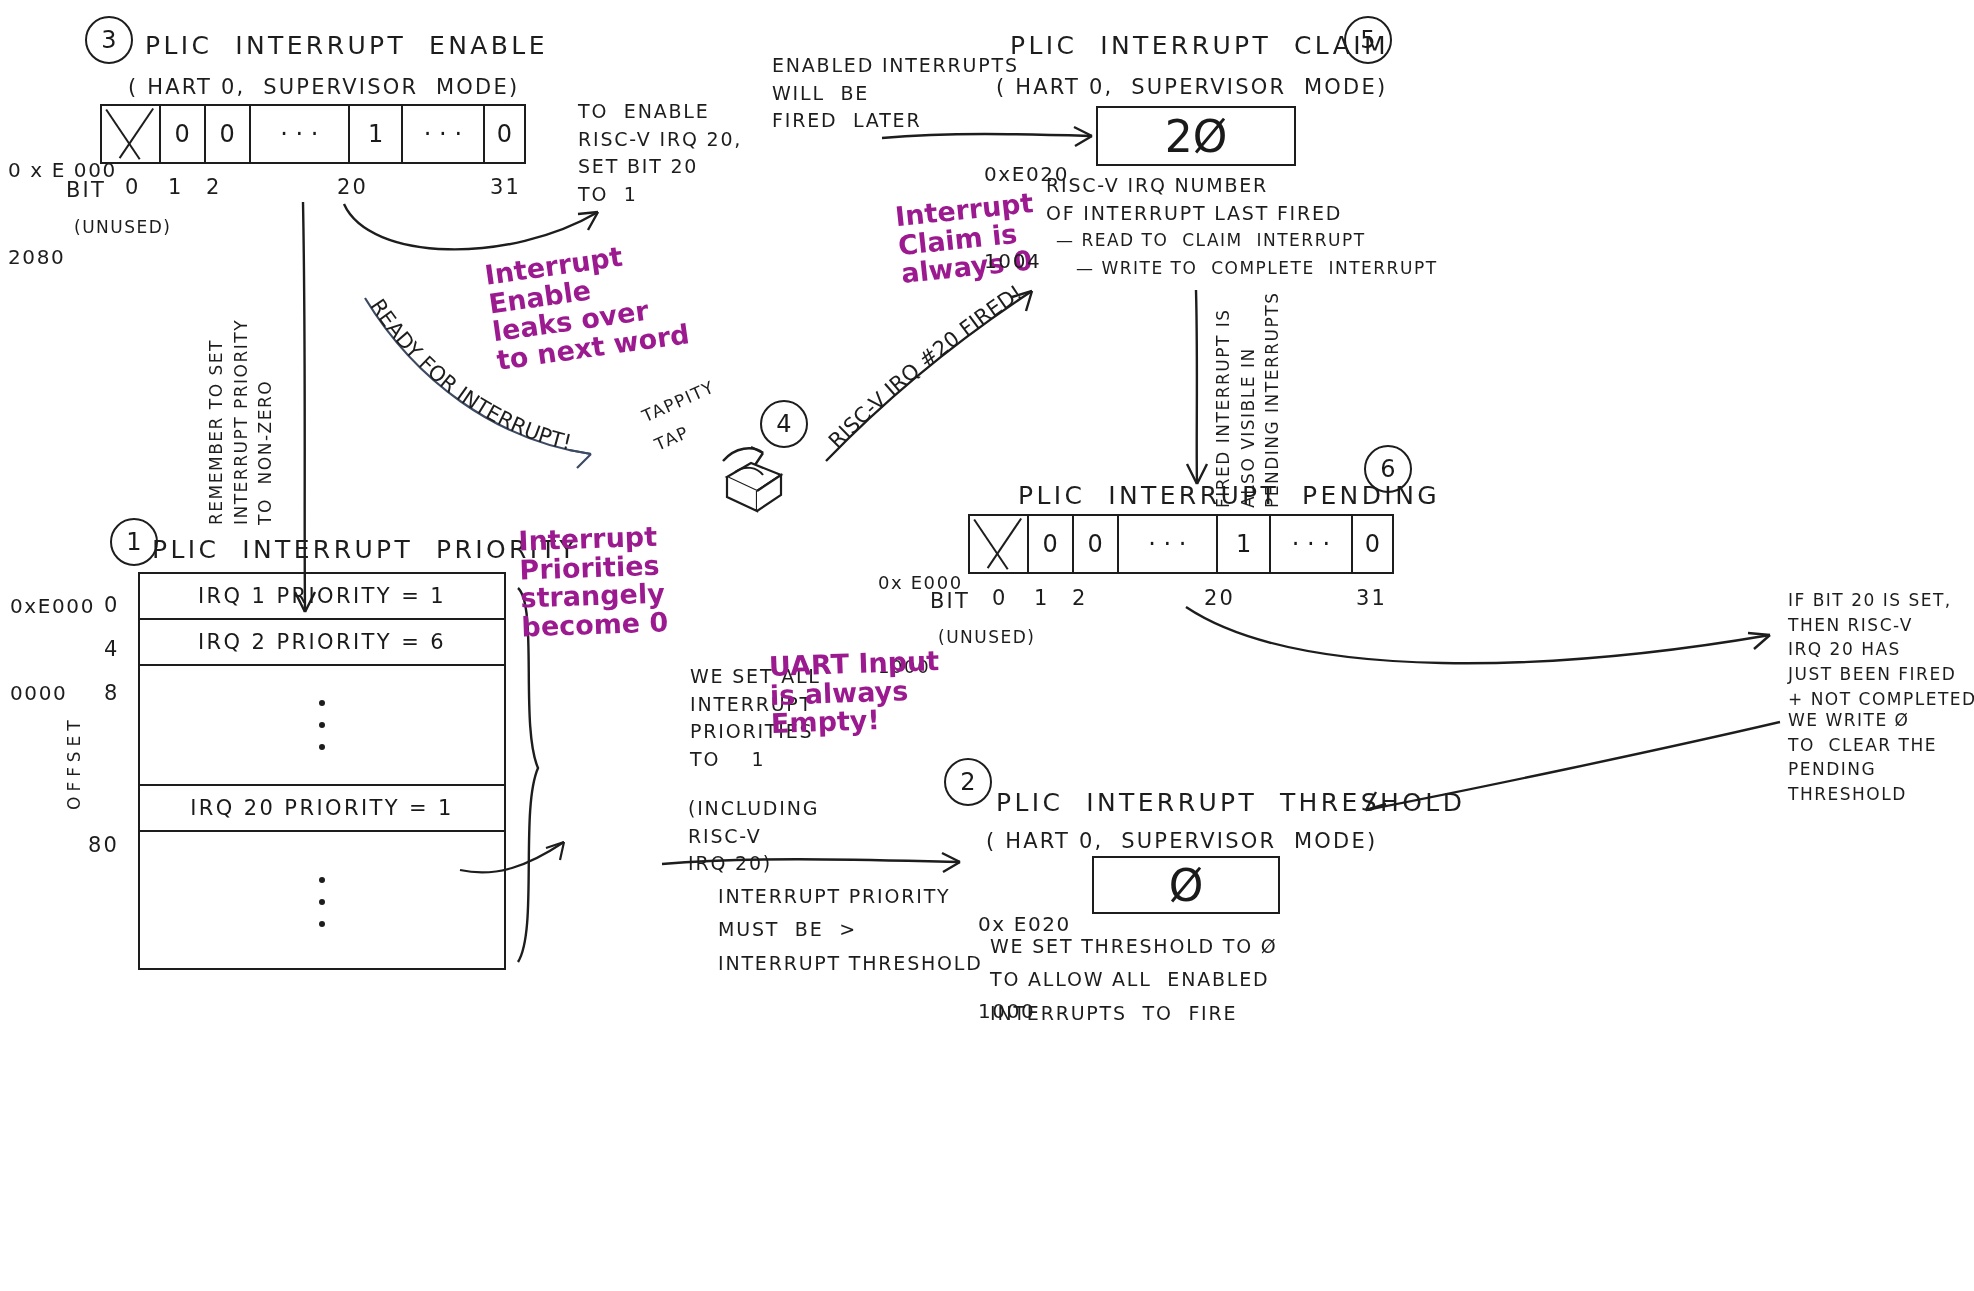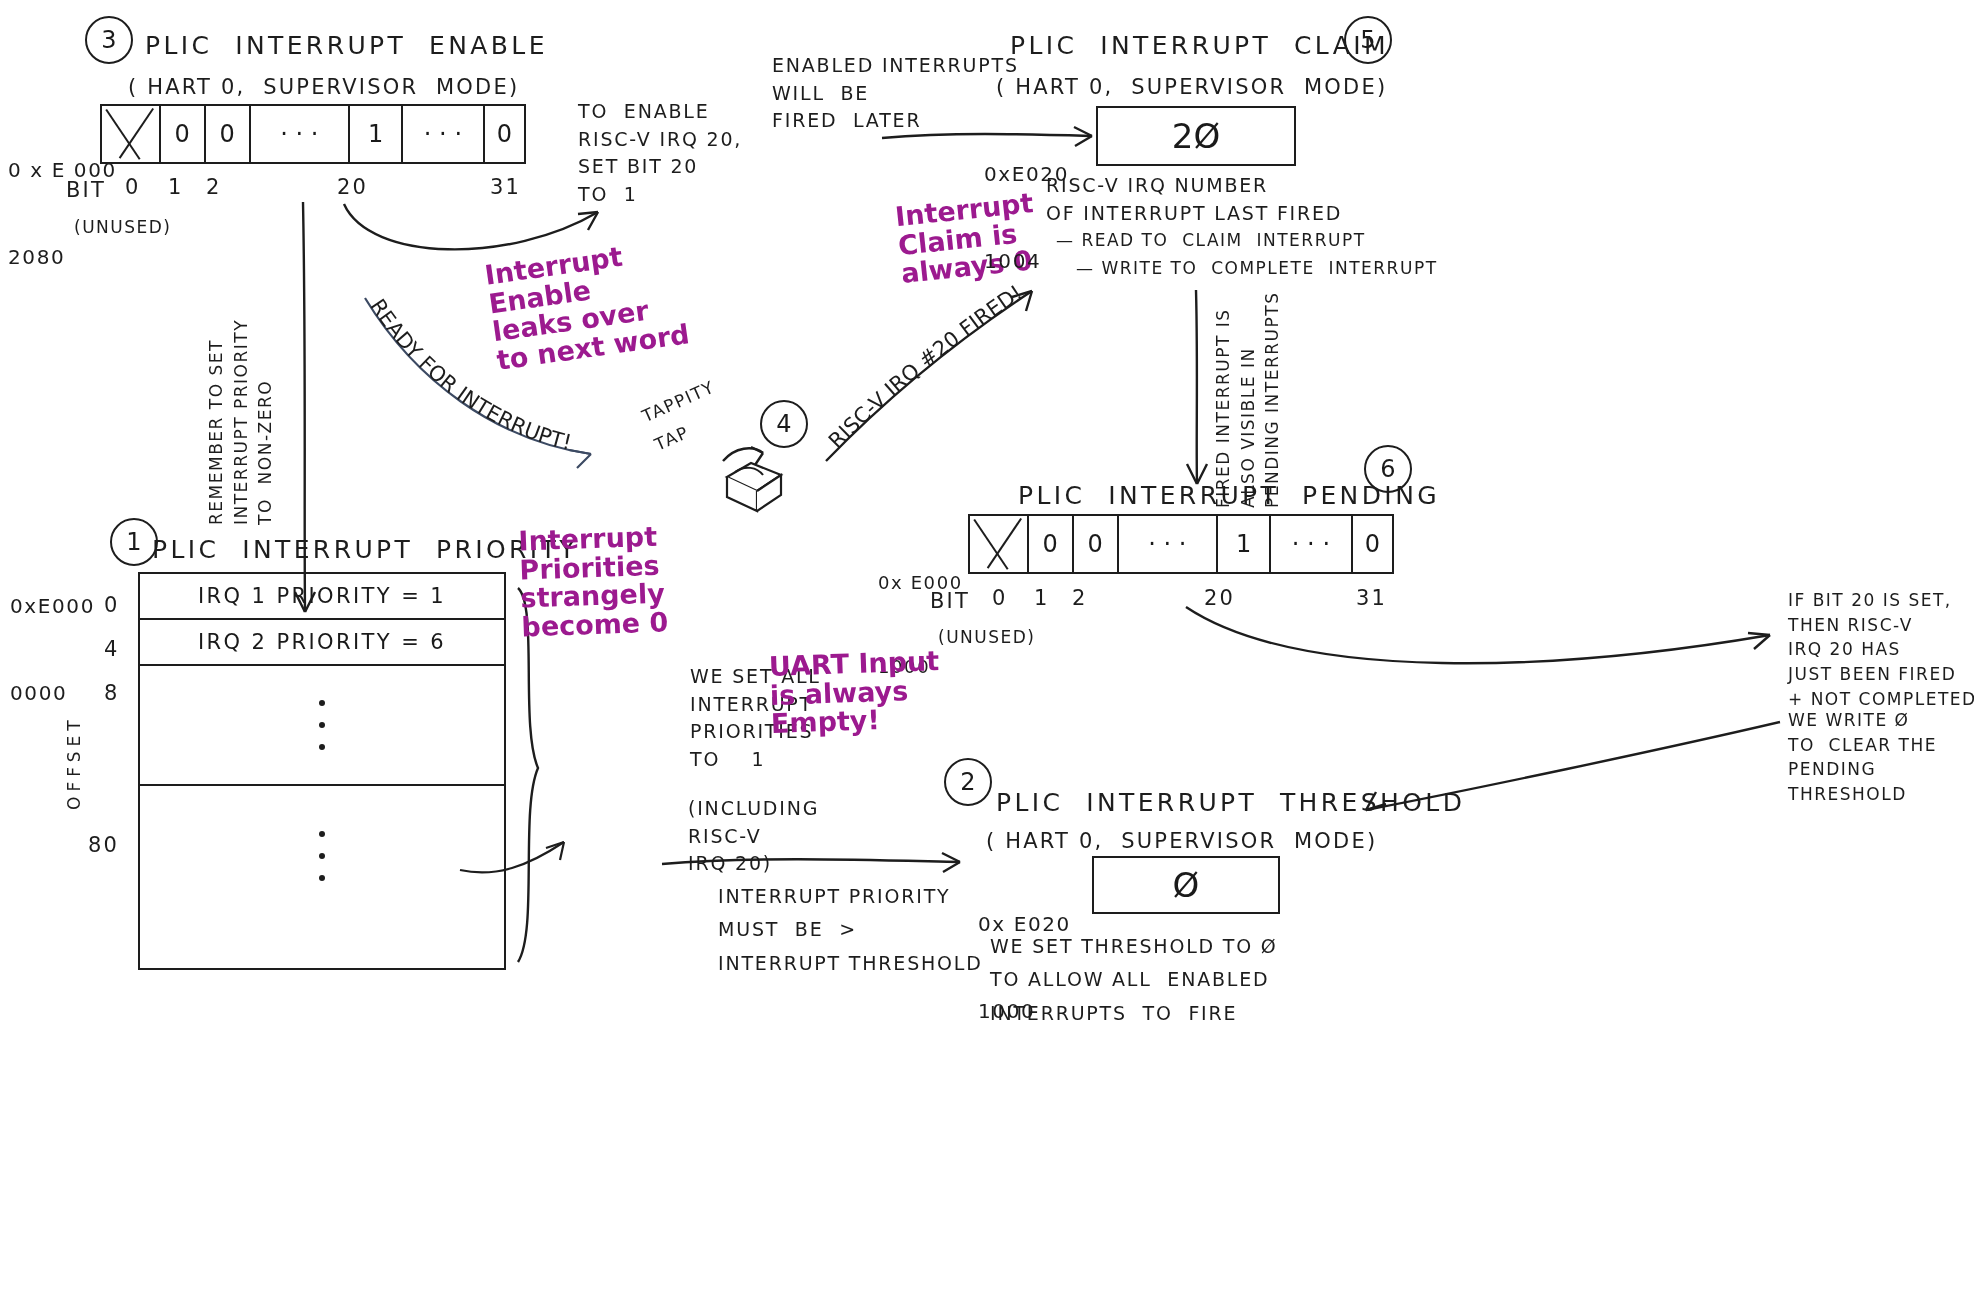--- a/index.html
+++ b/index.html
@@ -52,21 +52,21 @@
   .xbox{position:relative;}
   .xbox:before,.xbox:after{
     content:"";position:absolute;left:8%;top:6%;width:106%;height:0;
     border-top:2.2px solid #1d1d1d;transform-origin:0 0;
   }
   .xbox:before{transform:rotate(56deg);}
   .xbox:after{left:92%;transform:rotate(124deg);}
   .valbox{
     border:2.6px solid #1d1d1d;
     display:flex;align-items:center;justify-content:center;
-    font-size:34px;font-family:"DejaVu Sans",sans-serif;
+    font-size:44px;font-family:"DejaVu Sans",sans-serif;
   }
   
   .ptab{ border:2.4px solid #1d1d1d; box-sizing:border-box;}
   .prow{
     border-bottom:2.2px solid #1d1d1d;
     display:flex;align-items:center;justify-content:center;
     font-size:21px;letter-spacing:2.4px;
     font-family:"DejaVu Sans",sans-serif;
     box-sizing:border-box;
   }
@@ -281,20 +281,21 @@
 <div class="abs hw hw-s" style="left:88px;top:830px;">80</div>
 
 <div class="abs ptab" style="left:138px;top:572px;width:368px;height:398px;">
   <div class="prow" style="height:46px;">IRQ 1  PRIORITY  = 1</div>
   <div class="prow" style="height:46px;">IRQ 2  PRIORITY  = 6</div>
   <div class="prow vdots" style="height:120px;">
     <i></i>
       <i></i>
       <i></i>
   </div>
+  <div class="prow" style="height:46px;">IRQ 20 PRIORITY = 1</div>
   <div class="prow vdots last" style="height:140px;">
     <i></i>
       <i></i>
       <i></i>
   </div>
 </div>
 
 <svg class="abs" style="left:512px;top:586px;" width="48" height="380">
   <path d="M6 2 C 26 20, 8 140, 26 182 C 8 224, 26 344, 6 376" stroke="#1d1d1d" stroke-width="2.4" fill="none"></path>
 </svg>

